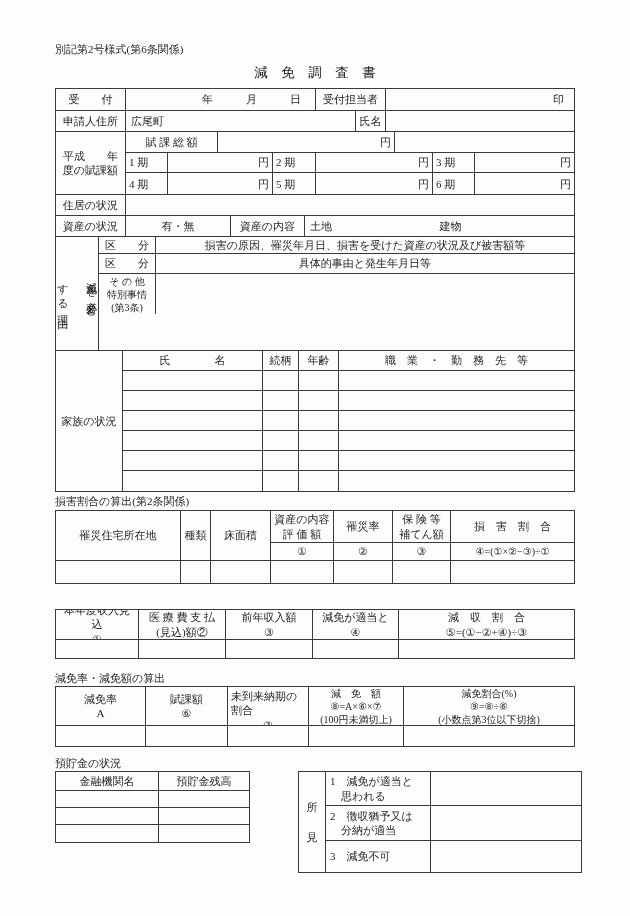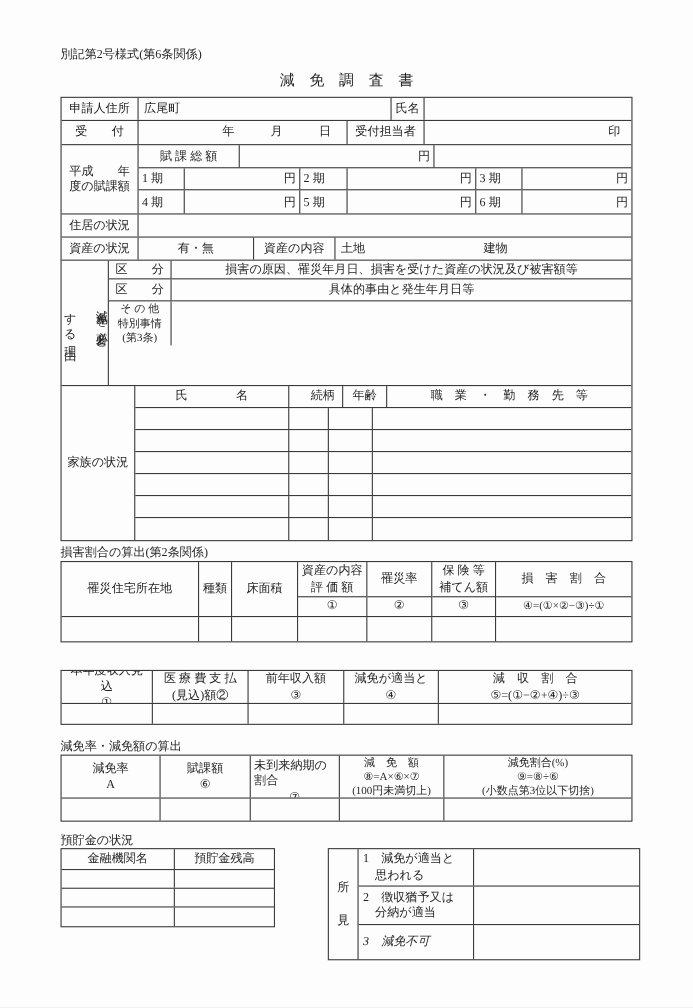--- a/index.html
+++ b/index.html
@@ -38,32 +38,32 @@
 </head>
 <body>
 
 <div class="page">
 
   <div class="abs form-number">別記第2号様式(第6条関係)</div>
   <div class="abs main-title">減　免　調　査　書</div>
 
   <div class="tbl" style="left:55px;top:88px;width:520px;">
 
+    <div class="r" style="height:22px;">
+      <div class="c" style="width:70px;">受　　付</div>
+      <div class="c right" style="width:190px;padding-right:14px;">年　　　月　　　日</div>
+      <div class="c" style="width:70px;">受付担当者</div>
+      <div class="c right nr" style="flex:1;padding-right:10px;">印</div>
+    </div>
+
     <div class="r" style="height:21px;">
       <div class="c" style="width:70px;">申請人住所</div>
       <div class="c left" style="width:230px;padding-left:5px;">広尾町</div>
       <div class="c" style="width:30px;">氏名</div>
       <div class="c nr" style="flex:1;"></div>
-    </div>
-
-    <div class="r" style="height:22px;">
-      <div class="c" style="width:70px;">受　　付</div>
-      <div class="c right" style="width:190px;padding-right:14px;">年　　　月　　　日</div>
-      <div class="c" style="width:70px;">受付担当者</div>
-      <div class="c right nr" style="flex:1;padding-right:10px;">印</div>
     </div>
 
     <div class="r" style="height:63px;">
       <div class="c" style="width:70px;">平成　　年
 度の賦課額</div>
       <div class="col" style="flex:1;">
         <div class="r" style="height:21px;">
           <div class="c" style="width:92px;">賦 課 総 額</div>
           <div class="c right" style="width:177px;">円</div>
           <div class="c nr" style="flex:1;"></div>
@@ -124,21 +124,21 @@
           <div class="c nr" style="flex:1;"></div>
         </div>
       </div>
     </div>
 
     <div class="r nb" style="height:140px;">
       <div class="c" style="width:67px;text-align:right;">家族の状況</div>
       <div class="col" style="flex:1;">
         <div class="r" style="height:20px;">
           <div class="c" style="width:140px;">氏　　　　名</div>
-          <div class="c" style="width:36px;margin-left:13px;">続柄</div>
+          <div class="c" style="width:36px;">続柄</div>
           <div class="c" style="width:40px;">年齢</div>
           <div class="c nr" style="flex:1;">職　業　・　勤　務　先　等</div>
         </div>
         <div class="r" style="height:20px;">
           <div class="c" style="width:140px;"></div>
             <div class="c" style="width:36px;"></div>
             <div class="c" style="width:40px;"></div>
             <div class="c nr" style="flex:1;"></div>
         </div>
         <div class="r" style="height:20px;">
@@ -291,20 +291,20 @@
           <div class="c left" style="width:105px;padding-left:4px;">1　減免が適当と
 　思われる</div>
           <div class="c nr" style="flex:1;"></div>
         </div>
         <div class="r" style="height:35px;">
           <div class="c left" style="width:105px;padding-left:4px;">2　徴収猶予又は
 　分納が適当</div>
           <div class="c nr" style="flex:1;"></div>
         </div>
         <div class="r nb" style="height:31px;">
-          <div class="c left" style="width:105px;padding-left:4px;font-style:italic;">3　減免不可</div>
+          <div class="c left" style="width:105px;padding-left:4px;">3　減免不可</div>
           <div class="c nr" style="flex:1;"></div>
         </div>
       </div>
     </div>
   </div>
 
 </div>
 
 </body></html>

